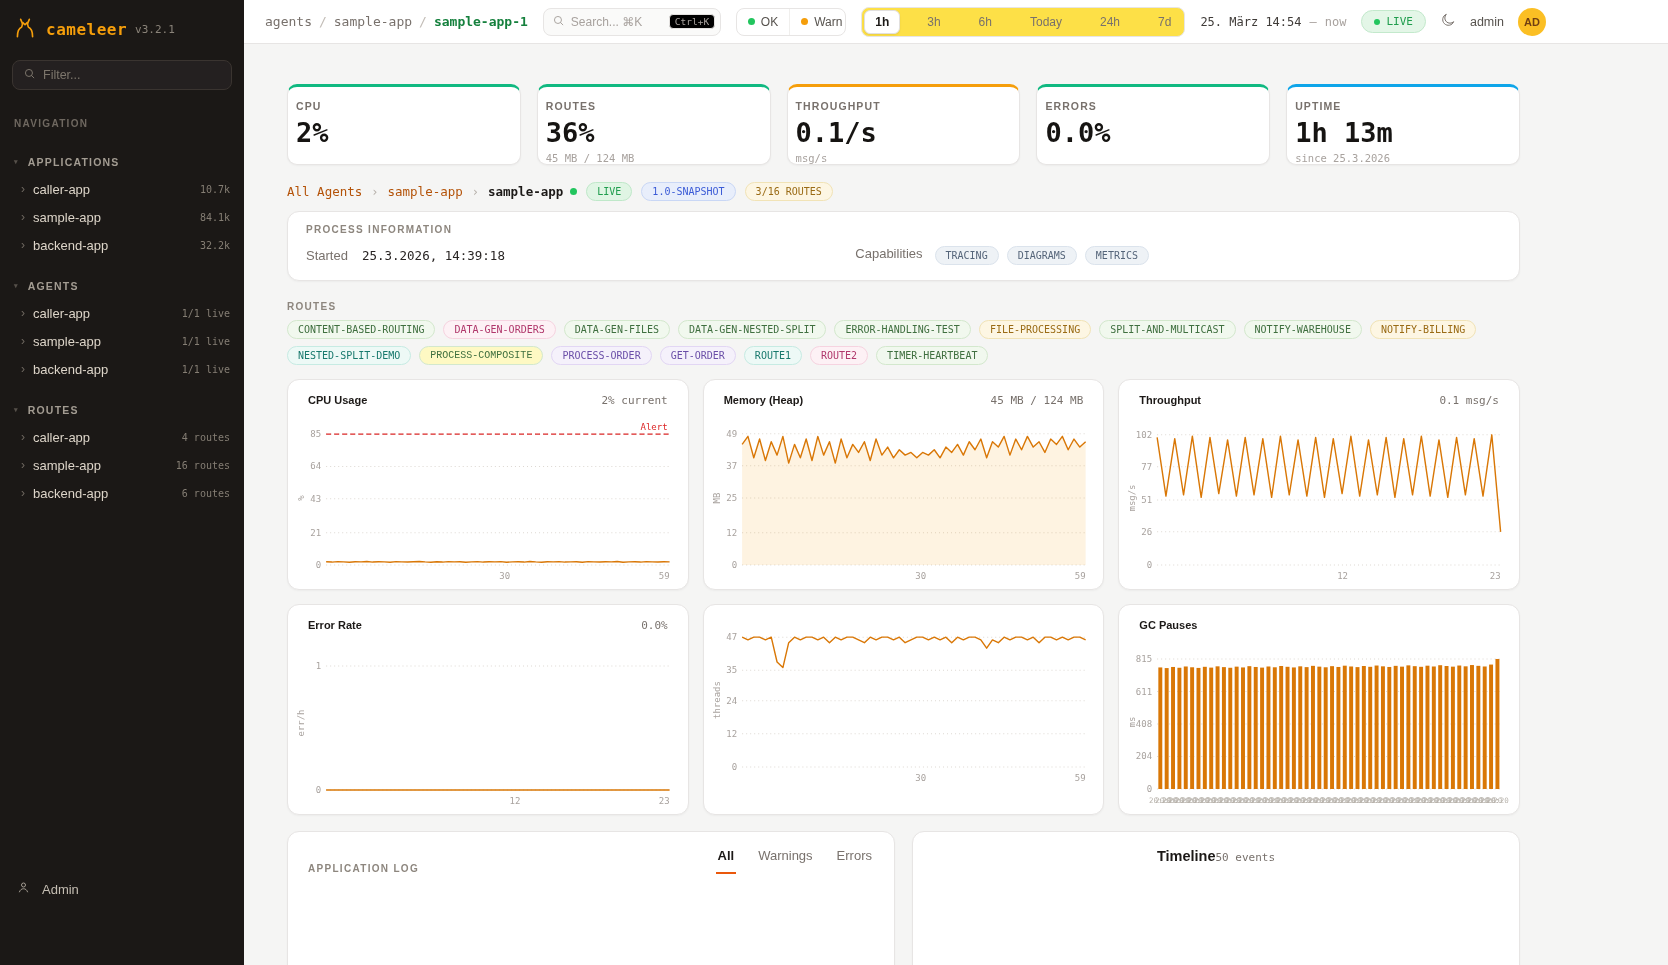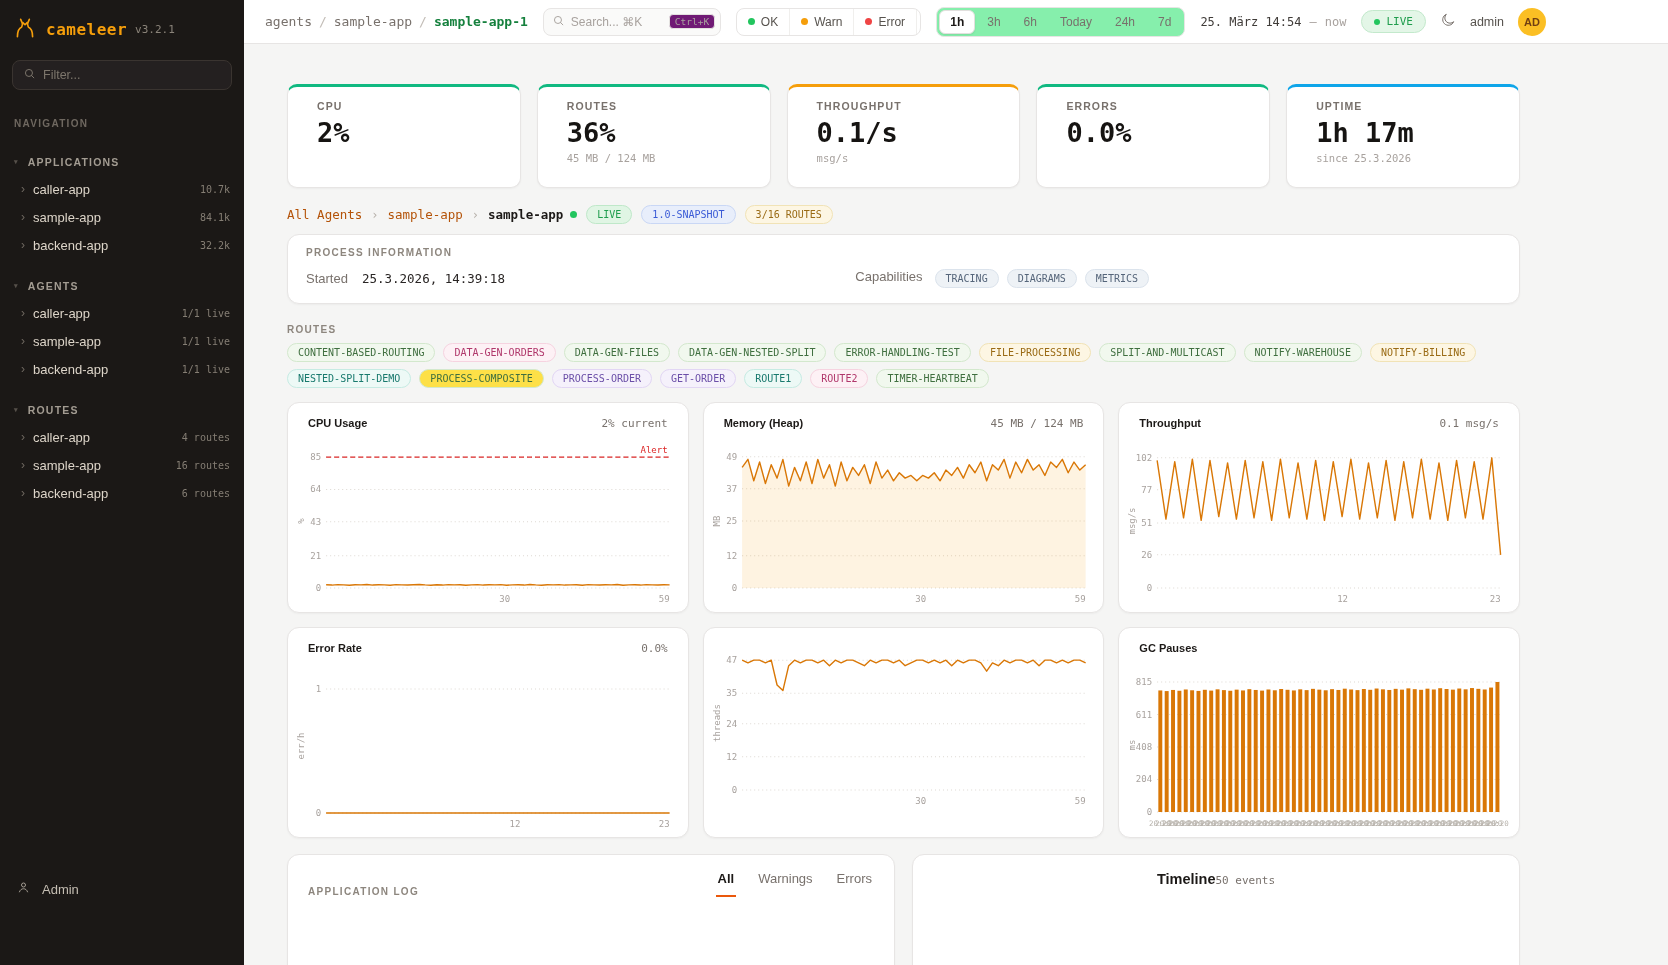--- a/index.html
+++ b/index.html
@@ -29,42 +29,42 @@
   
   .main{flex:1;display:flex;flex-direction:column;min-width:0}
   .topbar{height:44px;background:#fff;border-bottom:1px solid #e7e5e4;display:flex;align-items:center;gap:15px;padding:0 122px 0 21px;flex:none}
   .breadcrumb{display:flex;align-items:center;gap:7px;font-family:"DejaVu Sans Mono",monospace;font-size:13px;color:#78716c;white-space:nowrap}
   .breadcrumb .sep{color:#c2bcb6}
   .breadcrumb .current{color:#15803d;font-weight:bold}
   .breadcrumb .crumb{cursor:pointer}
   .search-box{display:flex;align-items:center;gap:6px;background:#fafaf9;border:1px solid #e7e5e4;border-radius:8px;padding:5px 8px;width:178px;color:#a8a29e}
   .search-box input{border:none;background:none;outline:none;font-size:12px;color:#44403c;width:92px;font-family:"Liberation Sans",sans-serif}
   .search-box input::placeholder{color:#a8a29e}
-  .search-kbd{margin-left:auto;border:1px solid #e4e2e0;border-radius:4px;padding:1px 5px;font-size:9.5px;color:#a8a29e;background:#701a75;font-family:"DejaVu Sans Mono",monospace;white-space:nowrap}
+  .search-kbd{margin-left:auto;border:1px solid #e4e2e0;border-radius:4px;padding:1px 5px;font-size:9.5px;color:#a8a29e;background:#000000;font-family:"DejaVu Sans Mono",monospace;white-space:nowrap}
   .status-group{display:flex;border:1px solid #e7e5e4;border-radius:8px;background:#fff;overflow:hidden}
   .status-item{display:flex;align-items:center;gap:6px;padding:6px 11px;font-size:12px;color:#57534e;border-left:1px solid #f0efed;cursor:pointer;white-space:nowrap}
   .status-item:first-child{border-left:none}
   .dot{width:7px;height:7px;border-radius:50%;flex:none}
-  .range-group{display:flex;align-items:center;background:#86efac;border:1px solid #e7e5e4;border-radius:8px;padding:2px;gap:1px}
+  .range-group{display:flex;align-items:center;background:#fde047;border:1px solid #e7e5e4;border-radius:8px;padding:2px;gap:16px}
   .range-btn{padding:4px 10px;font-size:12px;color:#78716c;border-radius:6px;cursor:pointer;border:1px solid transparent;background:none;font-family:"Liberation Sans",sans-serif;white-space:nowrap}
   .range-btn.active{background:#fff;color:#1c1917;border-color:#e2e0de;box-shadow:0 1px 2px rgba(0,0,0,.08);font-weight:bold}
   .datetime{display:flex;align-items:center;gap:8px;font-family:"DejaVu Sans Mono",monospace;font-size:12px;color:#3f3b38;white-space:nowrap;cursor:pointer}
   .datetime .dim{color:#a8a29e}
   .right-cluster{margin-left:auto;display:flex;align-items:center;gap:14px}
   .live-pill{display:flex;align-items:center;gap:6px;background:#e3f6e7;color:#1f9d4d;border:1px solid #c3e9cc;border-radius:999px;padding:4px 12px;font-family:"DejaVu Sans Mono",monospace;font-size:11px;cursor:pointer;white-space:nowrap}
   .live-dot{width:6px;height:6px;border-radius:50%;background:#22c55e}
   .icon-btn{background:none;border:none;cursor:pointer;display:flex;align-items:center}
   .user-label{font-size:12.5px;color:#57534e}
   .avatar{width:28px;height:28px;border-radius:50%;background:#fbbf24;color:#713f12;display:flex;align-items:center;justify-content:center;font-size:11px;font-weight:bold;cursor:pointer}
 
   
   .content{padding:40px 148px 0 43px;flex:1;overflow:hidden}
   .card{background:#fff;border:1px solid #e7e5e4;border-radius:12px;box-shadow:0 1px 2px rgba(0,0,0,.04)}
   .stats-row{display:grid;grid-template-columns:repeat(5,1fr);gap:16px}
-  .stat-card{background:#fff;border:1px solid #e7e5e4;border-top:3px solid #10b981;border-radius:10px;padding:13px 29px;height:104px;box-shadow:0 1px 2px rgba(0,0,0,.04)}
+  .stat-card{background:#fff;border:1px solid #e7e5e4;border-top:3px solid #10b981;border-radius:10px;padding:13px 8px;height:81px;box-shadow:0 1px 2px rgba(0,0,0,.04)}
   .stat-label{font-size:10.5px;letter-spacing:1.1px;color:#78716c;font-weight:bold}
   .stat-value{font-weight:bold;font-size:27px;margin-top:5px;color:#161412}
   .stat-sub{font-size:10.5px;color:#a8a29e;margin-top:4px}
 
   .agent-row{margin-top:17px;display:flex;align-items:center;gap:9px;font-size:12.5px}
   .agent-link{color:#b45309;cursor:pointer}
   .agent-sep{color:#b5afa9;font-size:12px}
   .agent-current{color:#1c1917;font-weight:bold}
   .agent-livedot{width:7px;height:7px;border-radius:50%;background:#22c55e;margin-left:-2px}
   .pill{display:inline-block;border:1px solid;border-radius:999px;padding:3px 10px;font-size:10px;white-space:nowrap}
@@ -293,21 +293,21 @@
             <div class="stat-label">THROUGHPUT</div>
             <div class="stat-value mono">0.1/s</div>
             <div class="stat-sub mono">msg/s</div>
           </section>
           <section class="stat-card" style="border-top-color: rgb(16, 185, 129);">
             <div class="stat-label">ERRORS</div>
             <div class="stat-value mono">0.0%</div>
           </section>
           <section class="stat-card" style="border-top-color: rgb(14, 165, 233);">
             <div class="stat-label">UPTIME</div>
-            <div class="stat-value mono">1h 17m</div>
+            <div class="stat-value mono">1h 13m</div>
             <div class="stat-sub mono">since 25.3.2026</div>
           </section>
         </div>
 
       <div class="agent-row mono" id="agent-row">
           <span class="agent-link">All Agents</span>
           <span class="agent-sep">›</span>
           <span class="agent-link">sample-app</span>
           <span class="agent-sep">›</span>
           <span class="agent-current">sample-app</span>
@@ -338,21 +338,21 @@
           <span class="pill mono" style="background: rgb(241, 248, 238); color: rgb(63, 111, 63); border-color: rgb(211, 232, 205);">CONTENT-BASED-ROUTING</span>
           <span class="pill mono" style="background: rgb(253, 241, 245); color: rgb(176, 55, 107); border-color: rgb(246, 211, 224);">DATA-GEN-ORDERS</span>
           <span class="pill mono" style="background: rgb(241, 248, 238); color: rgb(63, 111, 63); border-color: rgb(211, 232, 205);">DATA-GEN-FILES</span>
           <span class="pill mono" style="background: rgb(241, 248, 238); color: rgb(63, 111, 63); border-color: rgb(211, 232, 205);">DATA-GEN-NESTED-SPLIT</span>
           <span class="pill mono" style="background: rgb(241, 248, 238); color: rgb(63, 111, 63); border-color: rgb(211, 232, 205);">ERROR-HANDLING-TEST</span>
           <span class="pill mono" style="background: rgb(253, 246, 227); color: rgb(154, 107, 21); border-color: rgb(241, 227, 182);">FILE-PROCESSING</span>
           <span class="pill mono" style="background: rgb(241, 248, 238); color: rgb(63, 111, 63); border-color: rgb(211, 232, 205);">SPLIT-AND-MULTICAST</span>
           <span class="pill mono" style="background: rgb(241, 248, 238); color: rgb(63, 111, 63); border-color: rgb(211, 232, 205);">NOTIFY-WAREHOUSE</span>
           <span class="pill mono" style="background: rgb(253, 246, 227); color: rgb(154, 107, 21); border-color: rgb(241, 227, 182);">NOTIFY-BILLING</span>
           <span class="pill mono" style="background: rgb(237, 249, 246); color: rgb(24, 121, 109); border-color: rgb(198, 235, 227);">NESTED-SPLIT-DEMO</span>
-          <span class="pill mono" style="background: #fde047; color: rgb(63, 111, 63); border-color: rgb(211, 232, 205);">PROCESS-COMPOSITE</span>
+          <span class="pill mono" style="background: #fef9c3; color: rgb(63, 111, 63); border-color: rgb(211, 232, 205); font-family: Liberation Mono, monospace;">PROCESS-COMPOSITE</span>
           <span class="pill mono" style="background: rgb(245, 241, 251); color: rgb(107, 79, 168); border-color: rgb(226, 214, 244);">PROCESS-ORDER</span>
           <span class="pill mono" style="background: rgb(245, 241, 251); color: rgb(107, 79, 168); border-color: rgb(226, 214, 244);">GET-ORDER</span>
           <span class="pill mono" style="background: rgb(237, 249, 246); color: rgb(24, 121, 109); border-color: rgb(198, 235, 227);">ROUTE1</span>
           <span class="pill mono" style="background: rgb(253, 241, 245); color: rgb(176, 55, 107); border-color: rgb(246, 211, 224);">ROUTE2</span>
           <span class="pill mono" style="background: rgb(241, 248, 238); color: rgb(63, 111, 63); border-color: rgb(211, 232, 205);">TIMER-HEARTBEAT</span>
         </div>
 
       <div class="charts-grid" id="charts-grid">
           <section class="card chart-card">
             <div class="chart-head">

